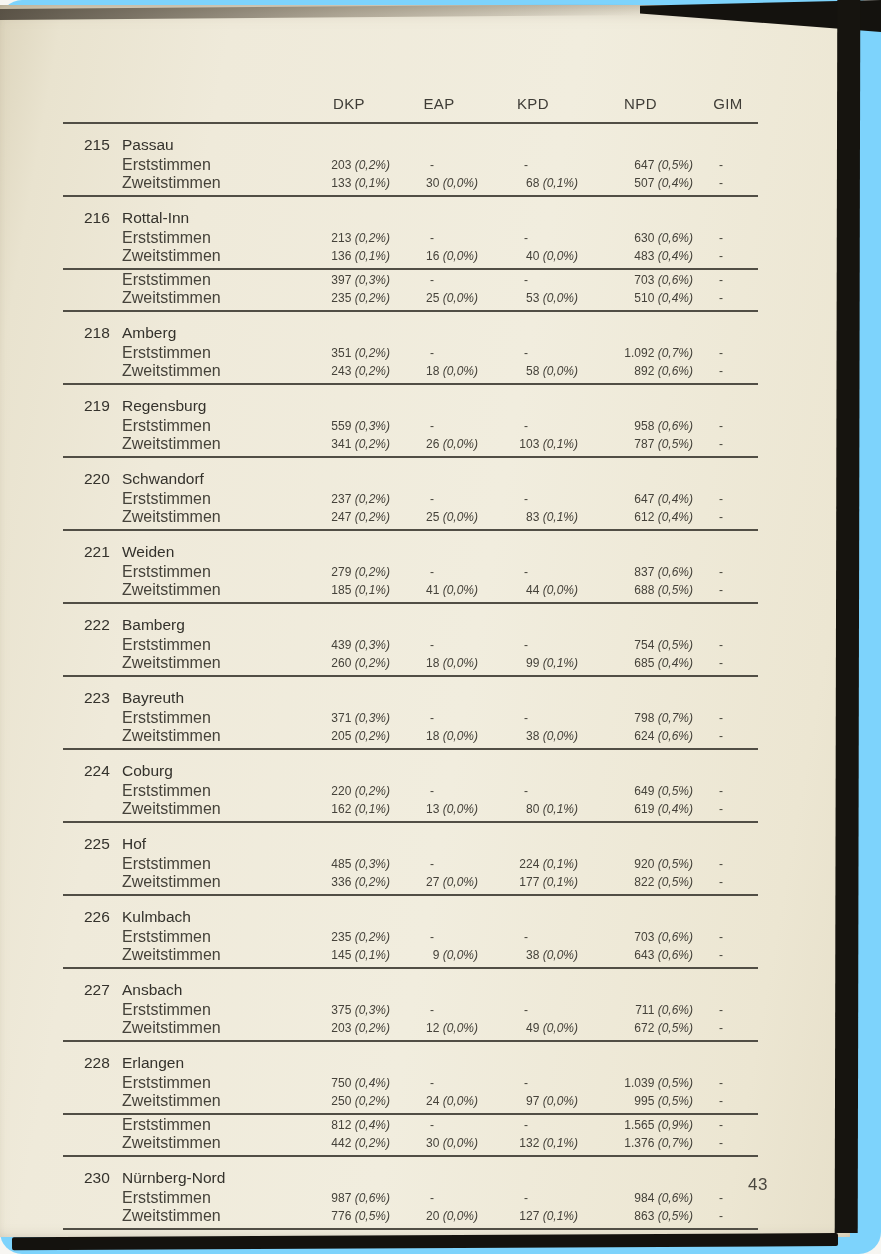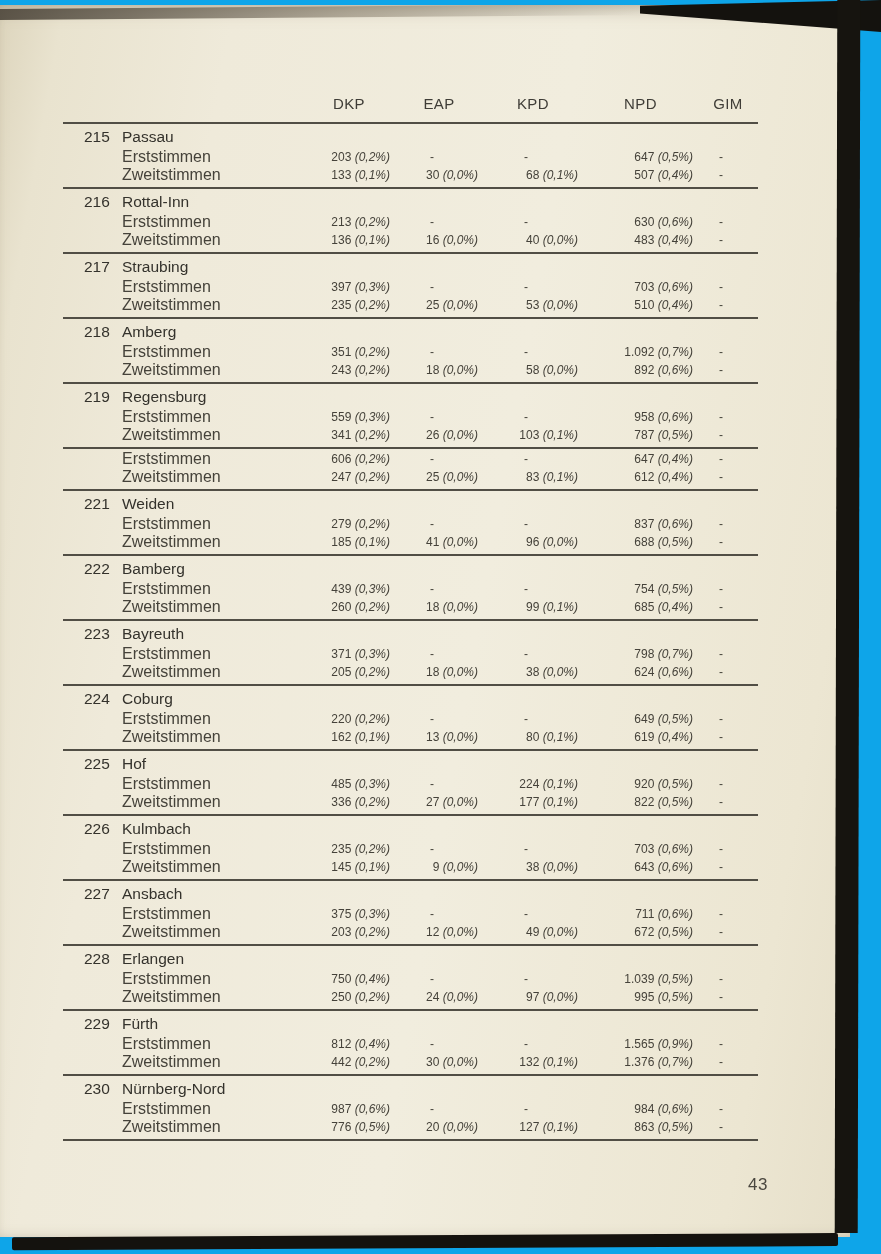--- a/index.html
+++ b/index.html
@@ -3,21 +3,21 @@
 <meta charset="utf-8">
 <style>
   html,body{margin:0;padding:0;}
   body{
     width:881px;height:1254px;
     background:#f7f6f2;
     font-family:"Liberation Sans", sans-serif;
     position:relative;
     overflow:hidden;
   }
-  .scan{position:absolute;inset:0;background:#0ea5e9;}
+  .scan{position:absolute;inset:0;background:#7dd3fc;border-radius:22px;}
 
   
   .paper{
     position:absolute;left:0;top:5px;width:850px;height:1232px;
     background:
       linear-gradient(100deg,#ddd5bd 0%,#e9e3cf 6%,#efeada 22%,#f1edde 55%,#ece6d2 88%,#e6dfc9 100%);
     box-shadow:inset 0 14px 18px -12px rgba(120,108,85,.55), inset 0 -8px 14px -10px rgba(120,108,85,.35);
   }
   
   .top-shadow{
@@ -52,21 +52,21 @@
     grid-template-columns:240px 92px 88px 100px 115px 60px;
     align-items:center;
   }
   .thead{height:38px;border-bottom:2px solid #514e45;}
   .thead .col-h{
     text-align:center;font-size:15px;letter-spacing:.4px;color:#3f3d37;
   }
   .block{border-bottom:2px solid #514e45;padding:1px 0 3px 0;}
   .district-name{
     font-size:15.5px;color:#34322c;line-height:23px;
-    padding-left:21px;white-space:nowrap;
+    padding-left:21px;white-space:nowrap;margin-top:8px;
   }
   .district-name .num{display:inline-block;min-width:34px;margin-right:4px;}
   .vrow{height:18px;}
   .vrow .rlabel{
     font-size:16px;color:#45423a;padding-left:59px;
   }
   .cell{
     font-size:12px;color:#45423a;text-align:right;padding-right:5px;
     white-space:nowrap;
   }
@@ -129,21 +129,20 @@
           <div class="grid-row vrow">
             <div class="rlabel">Zweitstimmen</div>
             <div class="cell"><span>136</span><i> (0,1%)</i></div>
             <div class="cell"><span>16</span><i> (0,0%)</i></div>
             <div class="cell"><span>40</span><i> (0,0%)</i></div>
             <div class="cell"><span>483</span><i> (0,4%)</i></div>
             <div class="cell dash">-</div>
           </div>
         </div>
         <div class="block">
-          <div class="district-name"><span class="num">217</span><span>Straubing</span></div>
           <div class="grid-row vrow">
             <div class="rlabel">Erststimmen</div>
             <div class="cell"><span>397</span><i> (0,3%)</i></div>
             <div class="cell dash">-</div>
             <div class="cell dash">-</div>
             <div class="cell"><span>703</span><i> (0,6%)</i></div>
             <div class="cell dash">-</div>
           </div>
           <div class="grid-row vrow">
             <div class="rlabel">Zweitstimmen</div>
@@ -186,23 +185,24 @@
           <div class="grid-row vrow">
             <div class="rlabel">Zweitstimmen</div>
             <div class="cell"><span>341</span><i> (0,2%)</i></div>
             <div class="cell"><span>26</span><i> (0,0%)</i></div>
             <div class="cell"><span>103</span><i> (0,1%)</i></div>
             <div class="cell"><span>787</span><i> (0,5%)</i></div>
             <div class="cell dash">-</div>
           </div>
         </div>
         <div class="block">
-          <div class="grid-row vrow">
-            <div class="rlabel">Erststimmen</div>
-            <div class="cell"><span>606</span><i> (0,2%)</i></div>
+          <div class="district-name"><span class="num">220</span><span>Schwandorf</span></div>
+          <div class="grid-row vrow">
+            <div class="rlabel">Erststimmen</div>
+            <div class="cell"><span>237</span><i> (0,2%)</i></div>
             <div class="cell dash">-</div>
             <div class="cell dash">-</div>
             <div class="cell"><span>647</span><i> (0,4%)</i></div>
             <div class="cell dash">-</div>
           </div>
           <div class="grid-row vrow">
             <div class="rlabel">Zweitstimmen</div>
             <div class="cell"><span>247</span><i> (0,2%)</i></div>
             <div class="cell"><span>25</span><i> (0,0%)</i></div>
             <div class="cell"><span>83</span><i> (0,1%)</i></div>
@@ -217,21 +217,21 @@
             <div class="cell"><span>279</span><i> (0,2%)</i></div>
             <div class="cell dash">-</div>
             <div class="cell dash">-</div>
             <div class="cell"><span>837</span><i> (0,6%)</i></div>
             <div class="cell dash">-</div>
           </div>
           <div class="grid-row vrow">
             <div class="rlabel">Zweitstimmen</div>
             <div class="cell"><span>185</span><i> (0,1%)</i></div>
             <div class="cell"><span>41</span><i> (0,0%)</i></div>
-            <div class="cell"><span>96</span><i> (0,0%)</i></div>
+            <div class="cell"><span>44</span><i> (0,0%)</i></div>
             <div class="cell"><span>688</span><i> (0,5%)</i></div>
             <div class="cell dash">-</div>
           </div>
         </div>
         <div class="block">
           <div class="district-name"><span class="num">222</span><span>Bamberg</span></div>
           <div class="grid-row vrow">
             <div class="rlabel">Erststimmen</div>
             <div class="cell"><span>439</span><i> (0,3%)</i></div>
             <div class="cell dash">-</div>
@@ -356,21 +356,20 @@
           <div class="grid-row vrow">
             <div class="rlabel">Zweitstimmen</div>
             <div class="cell"><span>250</span><i> (0,2%)</i></div>
             <div class="cell"><span>24</span><i> (0,0%)</i></div>
             <div class="cell"><span>97</span><i> (0,0%)</i></div>
             <div class="cell"><span>995</span><i> (0,5%)</i></div>
             <div class="cell dash">-</div>
           </div>
         </div>
         <div class="block">
-          <div class="district-name"><span class="num">229</span><span>Fürth</span></div>
           <div class="grid-row vrow">
             <div class="rlabel">Erststimmen</div>
             <div class="cell"><span>812</span><i> (0,4%)</i></div>
             <div class="cell dash">-</div>
             <div class="cell dash">-</div>
             <div class="cell"><span>1.565</span><i> (0,9%)</i></div>
             <div class="cell dash">-</div>
           </div>
           <div class="grid-row vrow">
             <div class="rlabel">Zweitstimmen</div>

